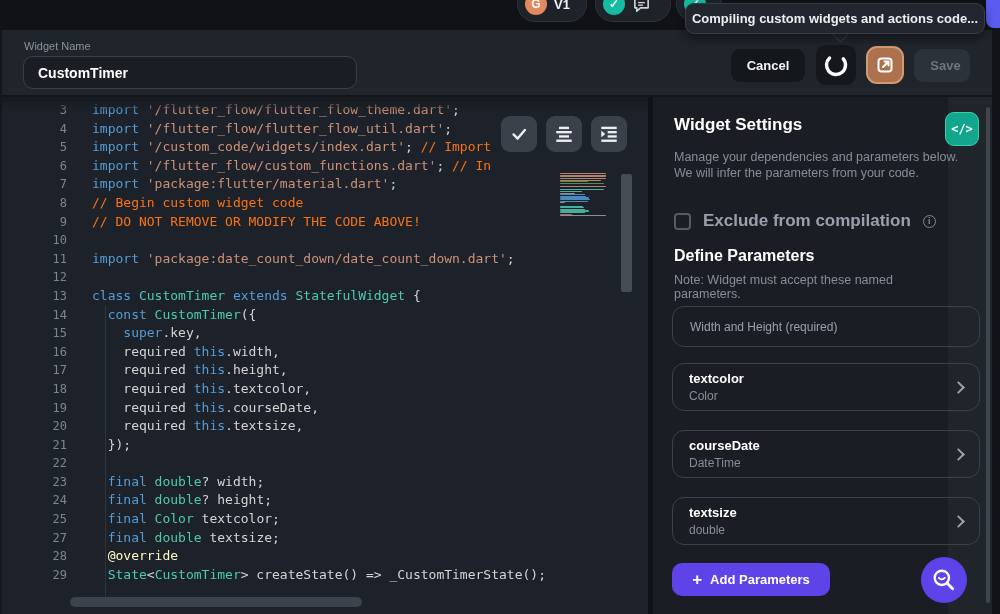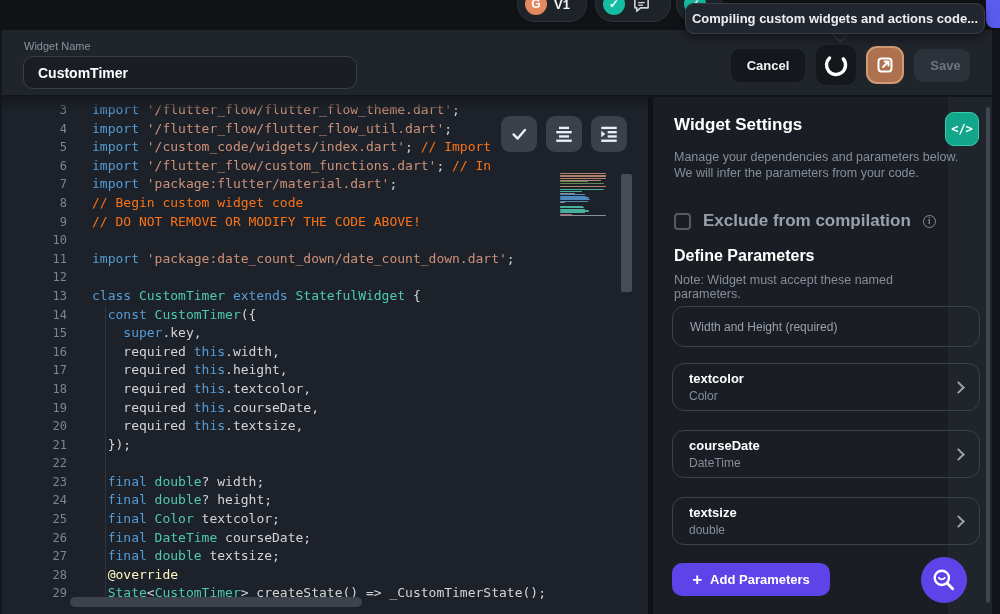--- a/index.html
+++ b/index.html
@@ -160,21 +160,20 @@
         <div class="code-row"><span class="ln">16</span><span class="code"><span class="tk-pl">    required </span><span class="tk-kw">this</span><span class="tk-pl">.width,</span></span></div>
         <div class="code-row"><span class="ln">17</span><span class="code"><span class="tk-pl">    required </span><span class="tk-kw">this</span><span class="tk-pl">.height,</span></span></div>
         <div class="code-row"><span class="ln">18</span><span class="code"><span class="tk-pl">    required </span><span class="tk-kw">this</span><span class="tk-pl">.textcolor,</span></span></div>
         <div class="code-row"><span class="ln">19</span><span class="code"><span class="tk-pl">    required </span><span class="tk-kw">this</span><span class="tk-pl">.courseDate,</span></span></div>
         <div class="code-row"><span class="ln">20</span><span class="code"><span class="tk-pl">    required </span><span class="tk-kw">this</span><span class="tk-pl">.textsize,</span></span></div>
         <div class="code-row"><span class="ln">21</span><span class="code"><span class="tk-pl">  });</span></span></div>
         <div class="code-row"><span class="ln">22</span><span class="code"></span></div>
         <div class="code-row"><span class="ln">23</span><span class="code"><span class="tk-kw">  final</span><span class="tk-ty"> double</span><span class="tk-pl">? width;</span></span></div>
         <div class="code-row"><span class="ln">24</span><span class="code"><span class="tk-kw">  final</span><span class="tk-ty"> double</span><span class="tk-pl">? height;</span></span></div>
         <div class="code-row"><span class="ln">25</span><span class="code"><span class="tk-kw">  final</span><span class="tk-ty"> Color</span><span class="tk-pl"> textcolor;</span></span></div>
-        <div class="code-row"><span class="ln">26</span><span class="code"><span class="tk-kw">  final</span><span class="tk-ty"> DateTime</span><span class="tk-pl"> courseDate;</span></span></div>
         <div class="code-row"><span class="ln">27</span><span class="code"><span class="tk-kw">  final</span><span class="tk-ty"> double</span><span class="tk-pl"> textsize;</span></span></div>
         <div class="code-row"><span class="ln">28</span><span class="code"><span class="tk-an">  @override</span></span></div>
         <div class="code-row"><span class="ln">29</span><span class="code"><span class="tk-ty">  State</span><span class="tk-pl">&lt;</span><span class="tk-ty">CustomTimer</span><span class="tk-pl">&gt; createState() =&gt; _CustomTimerState();</span></span></div>
       </div>
     <div class="topfade"></div>
     <div class="ed-toolbar">
       <button class="ed-btn">
         <svg width="20" height="20" viewBox="0 0 22 22">
           <path d="M5 11.5 l4.5 4.5 L17.5 6.5" fill="none" stroke="#eceef1" stroke-width="2.6" stroke-linecap="round" stroke-linejoin="round"></path>
         </svg>

